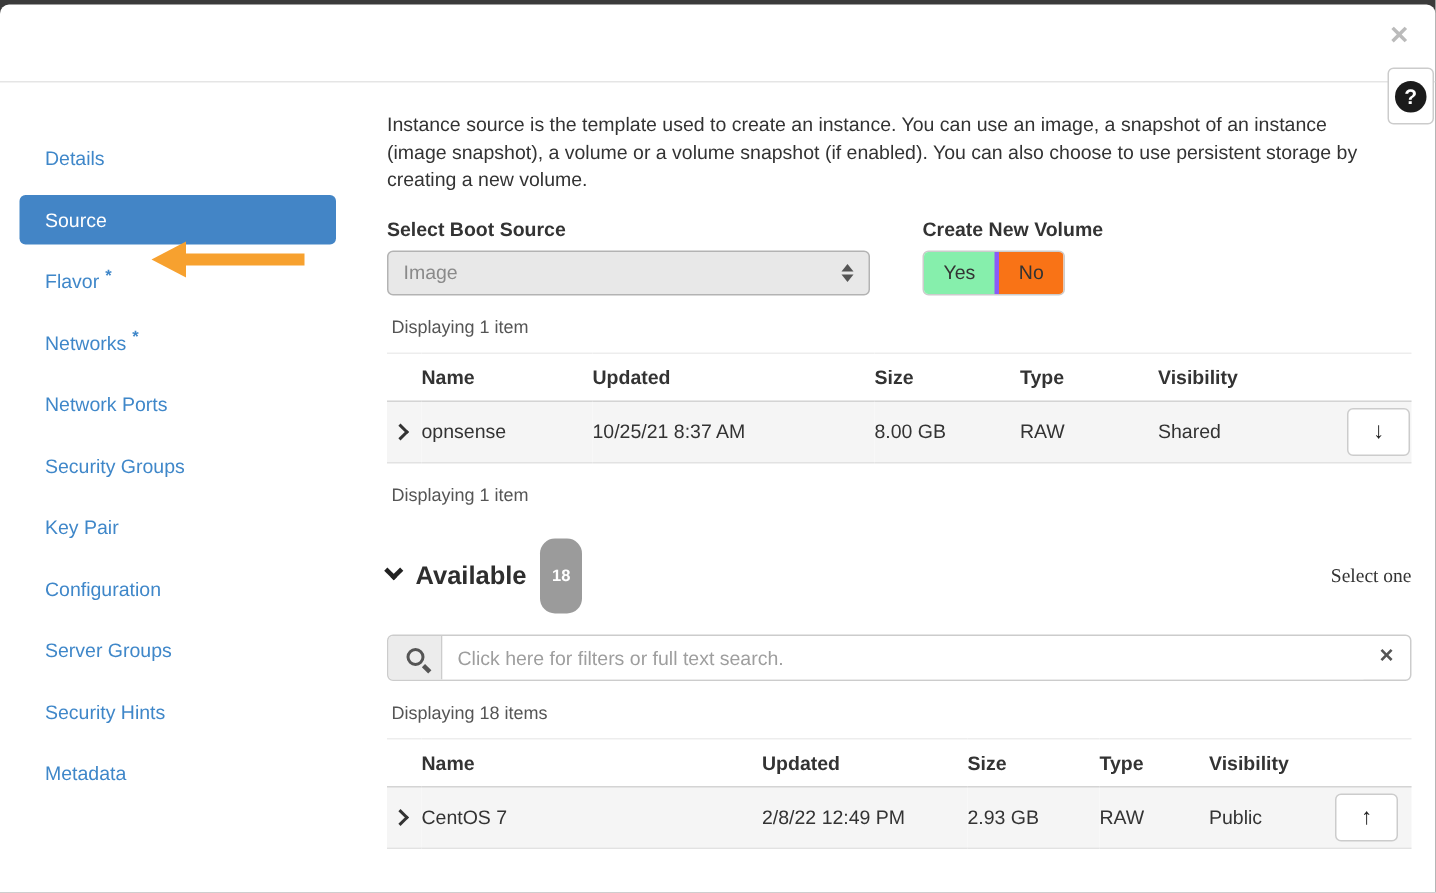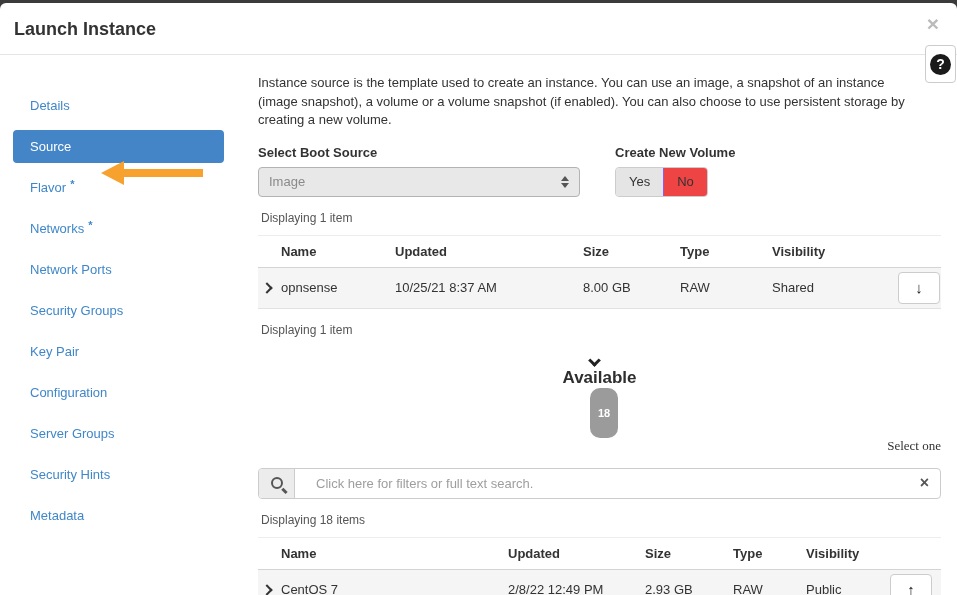--- a/index.html
+++ b/index.html
@@ -54,24 +54,24 @@
     height:30px; border:1px solid #b3b3b3; border-radius:4px; background:#e8e8e8;
     display:flex; align-items:center; justify-content:space-between; padding:0 10px;
     font-size:13px; color:#8a8a8a; cursor:pointer;
   }
   .stepper { display:inline-flex; flex-direction:column; gap:2px; }
   .tri-up { width:0; height:0; border-left:4px solid transparent; border-right:4px solid transparent; border-bottom:5px solid #555; }
   .tri-down { width:0; height:0; border-left:4px solid transparent; border-right:4px solid transparent; border-top:5px solid #555; }
   .toggle-group { display:inline-flex; border:1px solid #ccc; border-radius:4px; overflow:hidden; height:30px; }
   .toggle-btn {
     padding:0 13px; display:flex; align-items:center; font-size:13px; color:#333;
-    background:#e5e5e5; cursor:pointer; border-right:1px solid #8b5cf6;
+    background:#86efac; cursor:pointer; border-right:3px solid #8b5cf6;
   }
   .toggle-btn:last-child { border-right:none; }
-  .toggle-btn.selected { background:#ef4444; }
+  .toggle-btn.selected { background:#f97316; }
 
   .section-heading { font-size:17px; font-weight:bold; color:#2e2e2e; margin-top:24px; }
   .displaying { font-size:12px; color:#555; margin:14px 0 10px 3px; }
 
   table { width:683px; border-collapse:collapse; font-size:13px; color:#333; table-layout:fixed; }
   thead tr { border-top:1px solid #ededed; }
   th { text-align:left; font-weight:bold; padding:8px 0; border-bottom:1px solid #d4d4d4; }
   tbody tr { background:#f5f5f5; border-bottom:1px solid #e2e2e2; }
   td { height:41px; vertical-align:middle; padding:0;margin-top:44px; }
   .chev-right {
@@ -83,41 +83,40 @@
     display:inline-block; width:9px; height:9px;
     border-right:3px solid #222; border-bottom:3px solid #222;
     transform:rotate(45deg); margin-right:10px; position:relative; top:-3px; cursor:pointer;
   }
   .row-btn {
     width:42px; height:32px; background:#fff; border:1px solid #ccc; border-radius:4px;
     display:flex; align-items:center; justify-content:center;
     font-size:15px; font-weight:bold; color:#222; cursor:pointer;
   }
 
-  .avail-row { display:flex; align-items:center; margin-top:22px;flex-direction:column; }
+  .avail-row { display:flex; align-items:center; margin-top:22px; }
   .badge {
     background:#9b9b9b; color:#fff; font-size:11px; font-weight:bold;
     border-radius:10px; padding:19px 8px; margin-left:9px;
   }
   .select-one { margin-left:auto; font-size:13px; color:#333;font-family:Liberation Serif, serif; }
 
   .search-group { display:flex; margin-top:14px; border:1px solid #ccc; border-radius:4px; height:31px; overflow:hidden; background:#fff; }
   .search-addon { width:36px; background:#ececec; border-right:1px solid #ccc; display:flex; align-items:center; justify-content:center; }
   .mag { position:relative; width:12px; height:12px; border:2px solid #555; border-radius:50%; }
   .mag::after { content:""; position:absolute; width:2.5px; height:6px; background:#555; transform:rotate(-45deg); left:10px; top:9px; }
-  .search-input { flex:1; border:none; outline:none; padding:0 21px; font-size:13px; color:#333; font-family:"Liberation Sans", sans-serif; }
+  .search-input { flex:1; border:none; outline:none; padding:0 10px; font-size:13px; color:#333; font-family:"Liberation Sans", sans-serif; }
   .search-input::placeholder { color:#9e9e9e; }
   .search-clear { display:flex; align-items:center; padding:0 11px; color:#555; font-weight:bold; font-size:16px; cursor:pointer; }
 </style>
 </head>
 <body>
 
 <div class="modal">
   <div class="modal-header">
-    <div class="modal-title">Launch Instance</div>
     <div class="close-x">×</div>
   </div>
 
   <div class="help-btn">
     <div class="help-circle">?</div>
   </div>
 
   <div class="sidebar">
     <div class="nav-item">
       <span>Details</span>

